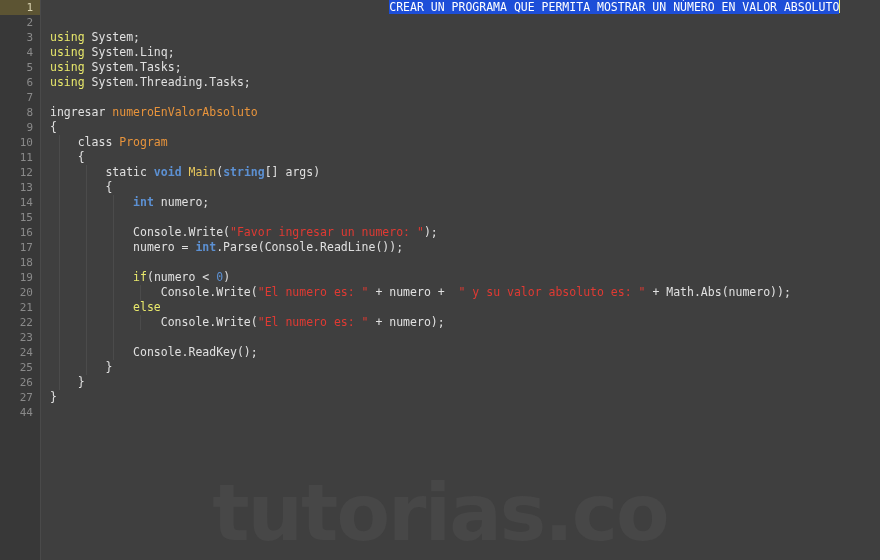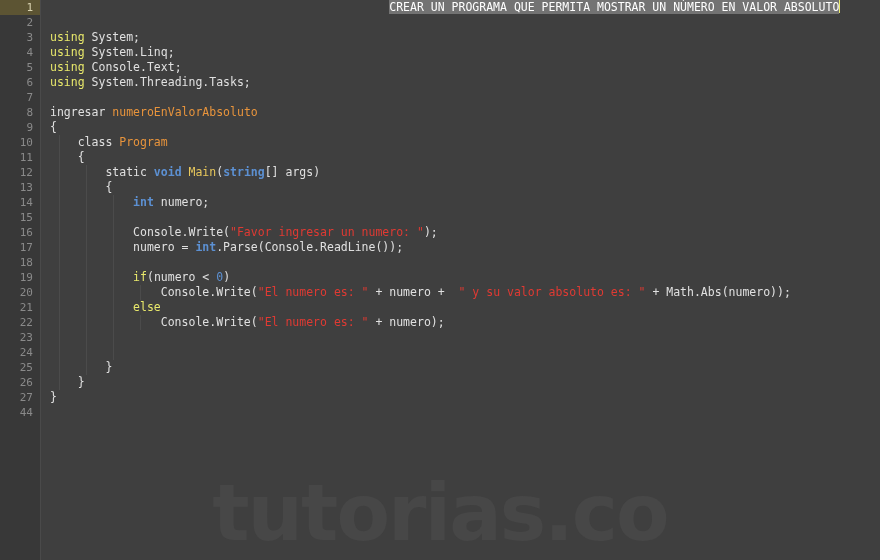--- a/index.html
+++ b/index.html
@@ -101,21 +101,21 @@
   .t-key    { color: #e8e86b; }   
   .t-type   { color: #5c90d2; font-weight: bold; }   
   .t-num    { color: #5c90d2; }
   .t-ident  { color: #e8943c; }   
   .t-fn     { color: #e8c85c; }   
   .t-str    { color: #e03a33; }   
   .t-plain  { color: #e0e0e0; margin-top: 12px; }
 
   
   .sel {
-    background: #737373;
+    background: #1d4ed8;
     color: #ffffff;
     position: relative;
     z-index: 1;
     text-align: center;
   }
   .caret {
     display: inline-block;
     width: 1px;
     height: 13px;
     background: #e8e86b;
@@ -160,38 +160,38 @@
       <div class="gnum">26</div>
       <div class="gnum">27</div>
       <div class="gnum">44</div>
     </div>
 
   <div id="code">
       <div class="line"><span class="txt"><span class="t-plain">                                                 </span><span class="sel">CREAR UN PROGRAMA QUE PERMITA MOSTRAR UN NÚMERO EN VALOR ABSOLUTO</span><span class="caret"></span></span></div>
       <div class="line"><span class="txt"></span></div>
       <div class="line"><span class="txt"><span class="t-key">using</span><span class="t-plain"> System;</span></span></div>
       <div class="line"><span class="txt"><span class="t-key">using</span><span class="t-plain"> System.Linq;</span></span></div>
-      <div class="line"><span class="txt"><span class="t-key">using</span><span class="t-plain"> Console.Text;</span></span></div>
+      <div class="line"><span class="txt"><span class="t-key">using</span><span class="t-plain"> System.Tasks;</span></span></div>
       <div class="line"><span class="txt"><span class="t-key">using</span><span class="t-plain"> System.Threading.Tasks;</span></span></div>
       <div class="line"><span class="txt"></span></div>
       <div class="line"><span class="txt"><span class="t-plain">ingresar</span><span class="t-plain"> </span><span class="t-ident">numeroEnValorAbsoluto</span></span></div>
       <div class="line"><span class="txt"><span class="t-plain">{</span></span></div>
       <div class="line"><span class="guide" style="left: 18px;"></span><span class="txt"><span class="t-plain">    class </span><span class="t-ident">Program</span></span></div>
       <div class="line"><span class="guide" style="left: 18px;"></span><span class="txt"><span class="t-plain">    {</span></span></div>
       <div class="line"><span class="guide" style="left: 18px;"></span><span class="guide" style="left: 45px;"></span><span class="txt"><span class="t-plain">        static </span><span class="t-type">void</span><span class="t-plain"> </span><span class="t-fn">Main</span><span class="t-plain">(</span><span class="t-type">string</span><span class="t-plain">[] args)</span></span></div>
       <div class="line"><span class="guide" style="left: 18px;"></span><span class="guide" style="left: 45px;"></span><span class="txt"><span class="t-plain">        {</span></span></div>
       <div class="line"><span class="guide" style="left: 18px;"></span><span class="guide" style="left: 45px;"></span><span class="guide" style="left: 72px;"></span><span class="txt"><span class="t-plain">            </span><span class="t-type">int</span><span class="t-plain"> numero;</span></span></div>
       <div class="line"><span class="guide" style="left: 18px;"></span><span class="guide" style="left: 45px;"></span><span class="guide" style="left: 72px;"></span><span class="txt"></span></div>
       <div class="line"><span class="guide" style="left: 18px;"></span><span class="guide" style="left: 45px;"></span><span class="guide" style="left: 72px;"></span><span class="txt"><span class="t-plain">            Console.Write(</span><span class="t-str">"Favor ingresar un numero: "</span><span class="t-plain">);</span></span></div>
       <div class="line"><span class="guide" style="left: 18px;"></span><span class="guide" style="left: 45px;"></span><span class="guide" style="left: 72px;"></span><span class="txt"><span class="t-plain">            numero = </span><span class="t-type">int</span><span class="t-plain">.Parse(Console.ReadLine());</span></span></div>
       <div class="line"><span class="guide" style="left: 18px;"></span><span class="guide" style="left: 45px;"></span><span class="guide" style="left: 72px;"></span><span class="txt"></span></div>
       <div class="line"><span class="guide" style="left: 18px;"></span><span class="guide" style="left: 45px;"></span><span class="guide" style="left: 72px;"></span><span class="txt"><span class="t-plain">            </span><span class="t-key">if</span><span class="t-plain">(numero &lt; </span><span class="t-num">0</span><span class="t-plain">)</span></span></div>
       <div class="line"><span class="guide" style="left: 18px;"></span><span class="guide" style="left: 45px;"></span><span class="guide" style="left: 72px;"></span><span class="guide" style="left: 99px;"></span><span class="txt"><span class="t-plain">                Console.Write(</span><span class="t-str">"El numero es: "</span><span class="t-plain"> + numero + </span><span class="t-str"> " y su valor absoluto es: "</span><span class="t-plain"> + Math.Abs(numero));</span></span></div>
       <div class="line"><span class="guide" style="left: 18px;"></span><span class="guide" style="left: 45px;"></span><span class="guide" style="left: 72px;"></span><span class="txt"><span class="t-plain">            </span><span class="t-key">else</span></span></div>
       <div class="line"><span class="guide" style="left: 18px;"></span><span class="guide" style="left: 45px;"></span><span class="guide" style="left: 72px;"></span><span class="guide" style="left: 99px;"></span><span class="txt"><span class="t-plain">                Console.Write(</span><span class="t-str">"El numero es: "</span><span class="t-plain"> + numero);</span></span></div>
       <div class="line"><span class="guide" style="left: 18px;"></span><span class="guide" style="left: 45px;"></span><span class="guide" style="left: 72px;"></span><span class="txt"></span></div>
-      <div class="line"><span class="guide" style="left: 18px;"></span><span class="guide" style="left: 45px;"></span><span class="guide" style="left: 72px;"></span></div>
+      <div class="line"><span class="guide" style="left: 18px;"></span><span class="guide" style="left: 45px;"></span><span class="guide" style="left: 72px;"></span><span class="txt"><span class="t-plain">            Console.ReadKey();</span></span></div>
       <div class="line"><span class="guide" style="left: 18px;"></span><span class="guide" style="left: 45px;"></span><span class="txt"><span class="t-plain">        }</span></span></div>
       <div class="line"><span class="guide" style="left: 18px;"></span><span class="txt"><span class="t-plain">    }</span></span></div>
       <div class="line"><span class="txt"><span class="t-plain">}</span></span></div>
     </div>
 
 </div>
 
 </body></html>

